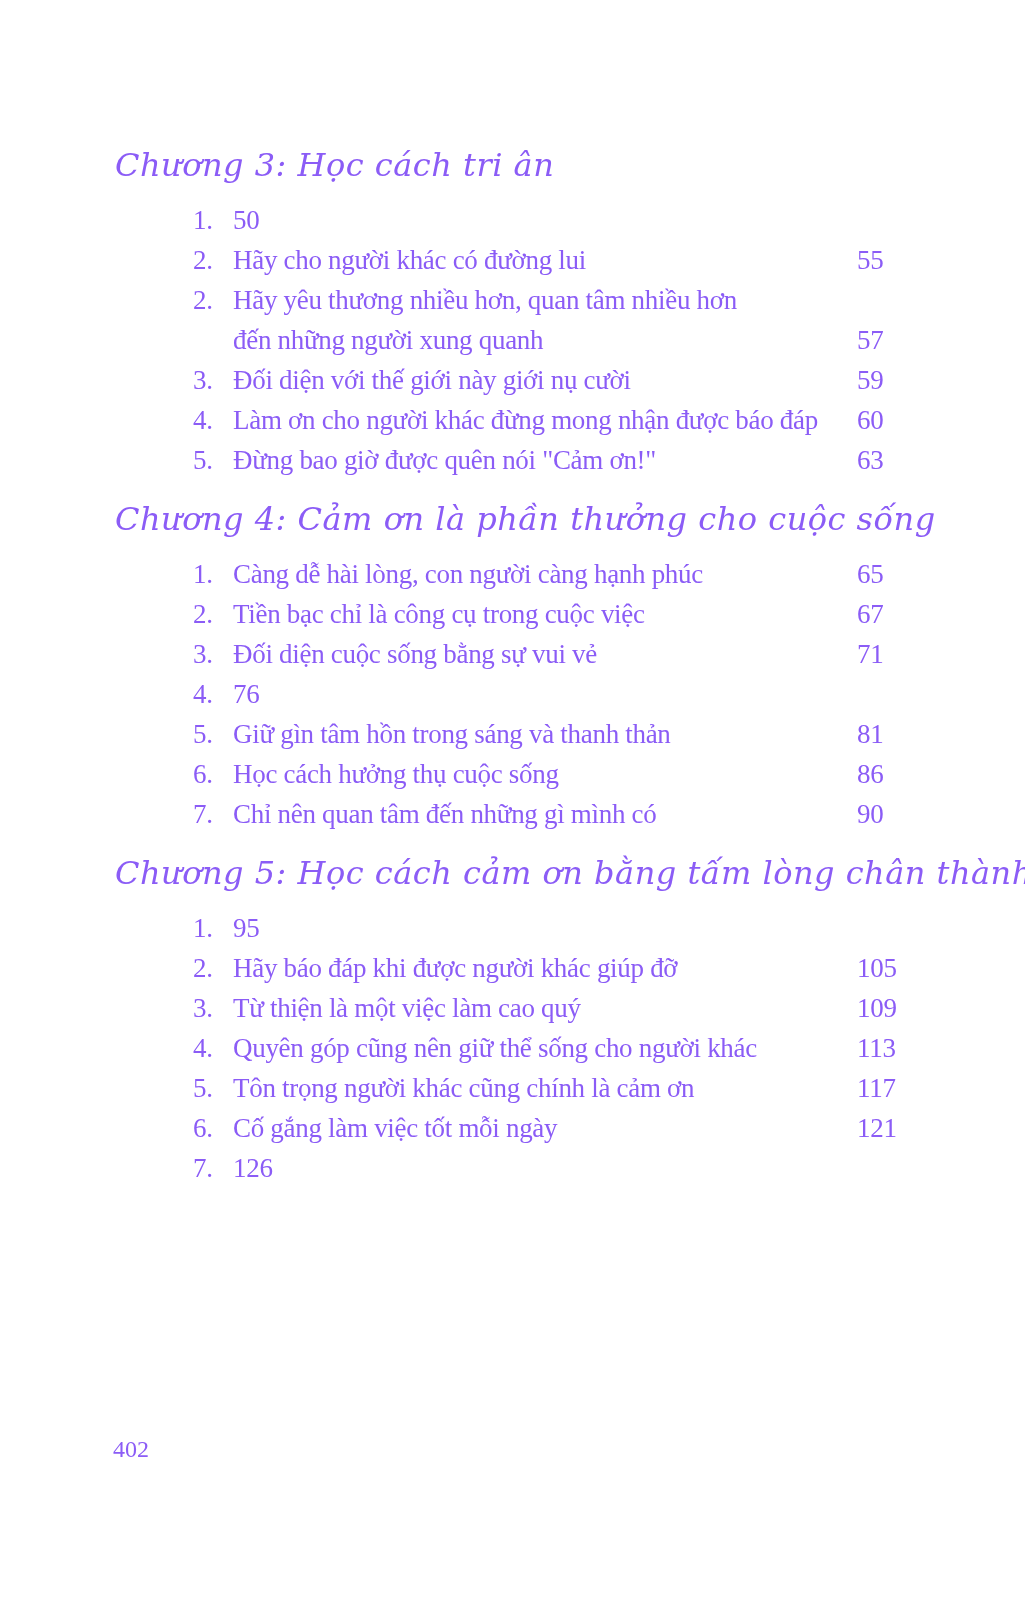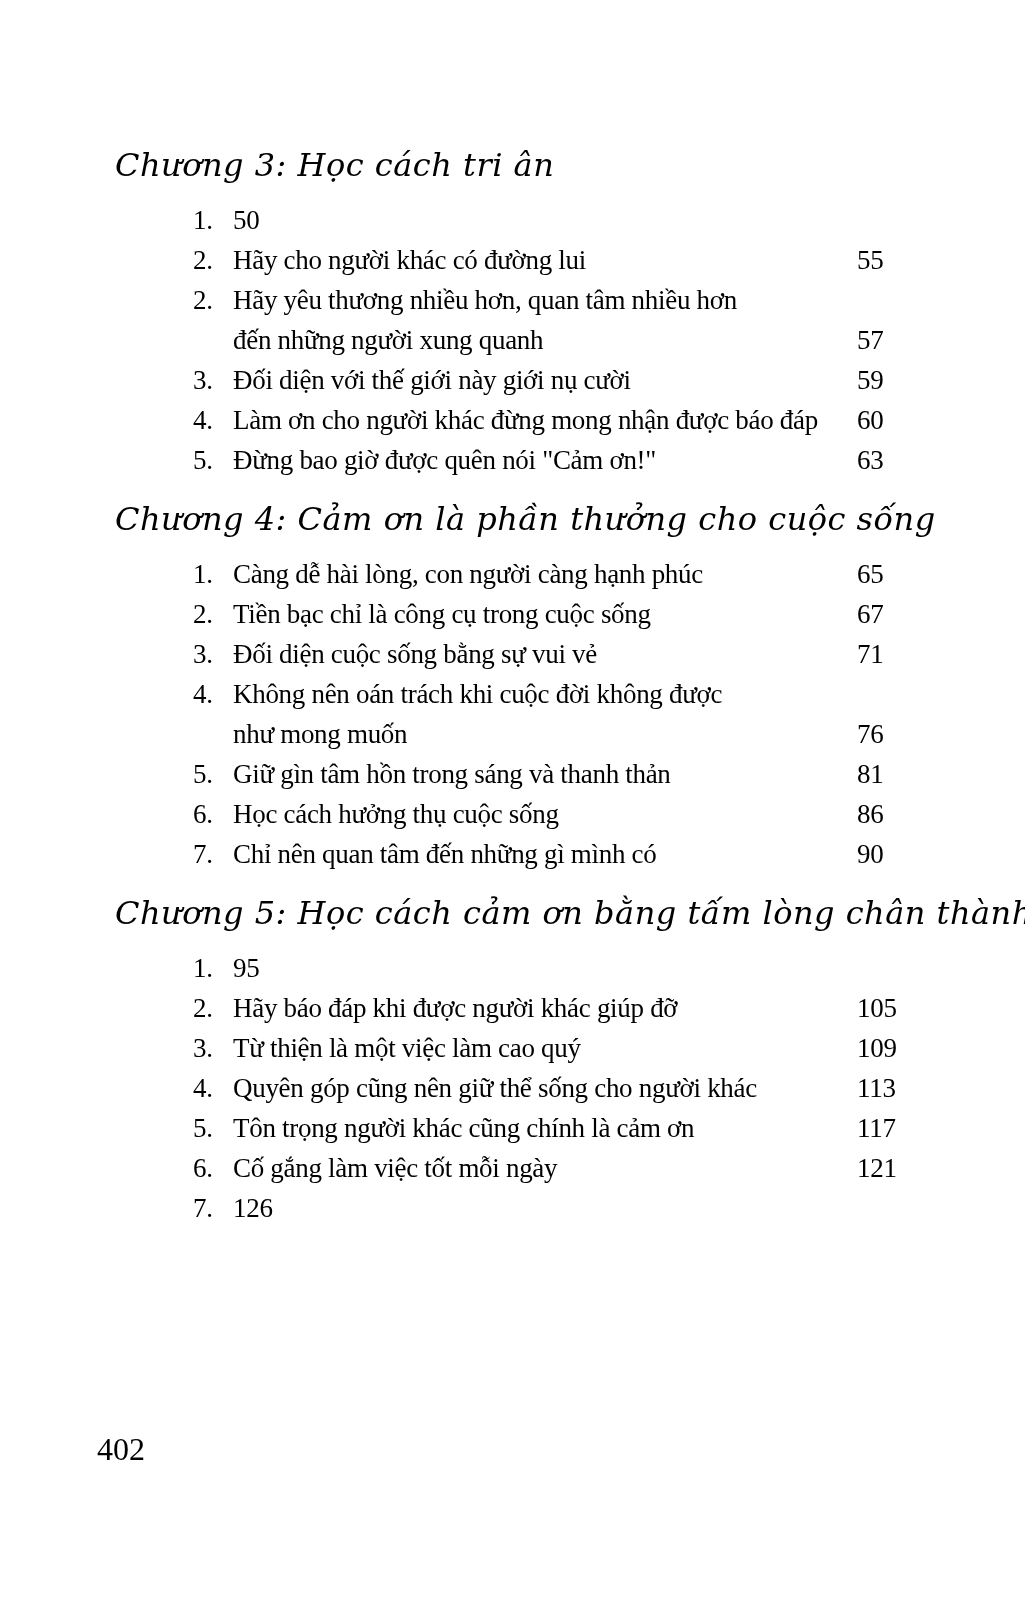--- a/index.html
+++ b/index.html
@@ -6,21 +6,21 @@
     margin: 0;
     padding: 0;
     background: #e9e9e9;
   }
   .page {
     position: relative;
     width: 1025px;
     height: 1614px;
     margin: 0 auto;
     background: #ffffff;
-    color: #000000;
+    color: #8b5cf6;
     font-family: "Liberation Serif", serif;
     overflow: hidden;
   }
   .toc {
     position: absolute;
     left: 115px;
     top: 140px;
     width: 792px;
   }
   .chapter { margin: 0; }
@@ -54,23 +54,23 @@
     white-space: pre-line;
   }
   .toc-item .pagenum {
     flex: 0 0 auto;
     min-width: 50px;
     text-align: left;
     align-self: flex-end;
   }
   .footer-page-number {
     position: absolute;
-    left: 97px;
+    left: 113px;
     top: 1432px;
-    font-size: 32px;
+    font-size: 24px;
     line-height: 34px;
   }
 </style>
 </head>
 <body>
 
 <div class="page">
   <div class="toc">
   <section class="chapter">
     <h2 class="chapter-title">Chương 3: Học cách tri ân</h2>
@@ -117,34 +117,32 @@
     <h2 class="chapter-title">Chương 4: Cảm ơn là phần thưởng cho cuộc sống</h2>
     <div class="items">
   <div class="toc-item">
     <span class="num">1.</span>
     <span class="title">Càng dễ hài lòng, con người càng hạnh phúc</span>
     <span class="pagenum">65</span>
   </div>
 
   <div class="toc-item">
     <span class="num">2.</span>
-    <span class="title">Tiền bạc chỉ là công cụ trong cuộc sống</span>
+    <span class="title">Tiền bạc chỉ là công cụ trong cuộc việc</span>
     <span class="pagenum">67</span>
   </div>
 
   <div class="toc-item">
     <span class="num">3.</span>
     <span class="title">Đối diện cuộc sống bằng sự vui vẻ</span>
     <span class="pagenum">71</span>
   </div>
 
   <div class="toc-item">
     <span class="num">4.</span>
-    <span class="title">Không nên oán trách khi cuộc đời không được
-như mong muốn</span>
     <span class="pagenum">76</span>
   </div>
 
   <div class="toc-item">
     <span class="num">5.</span>
     <span class="title">Giữ gìn tâm hồn trong sáng và thanh thản</span>
     <span class="pagenum">81</span>
   </div>
 
   <div class="toc-item">

